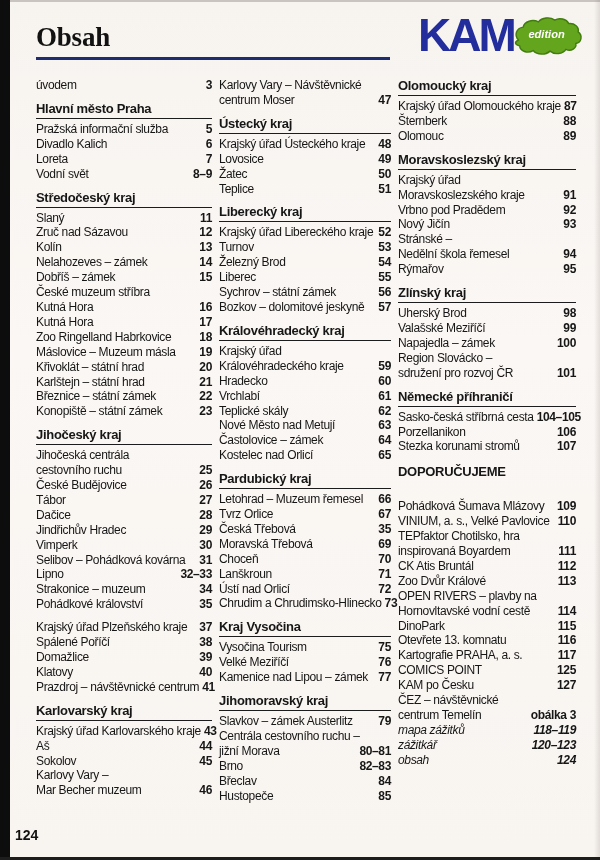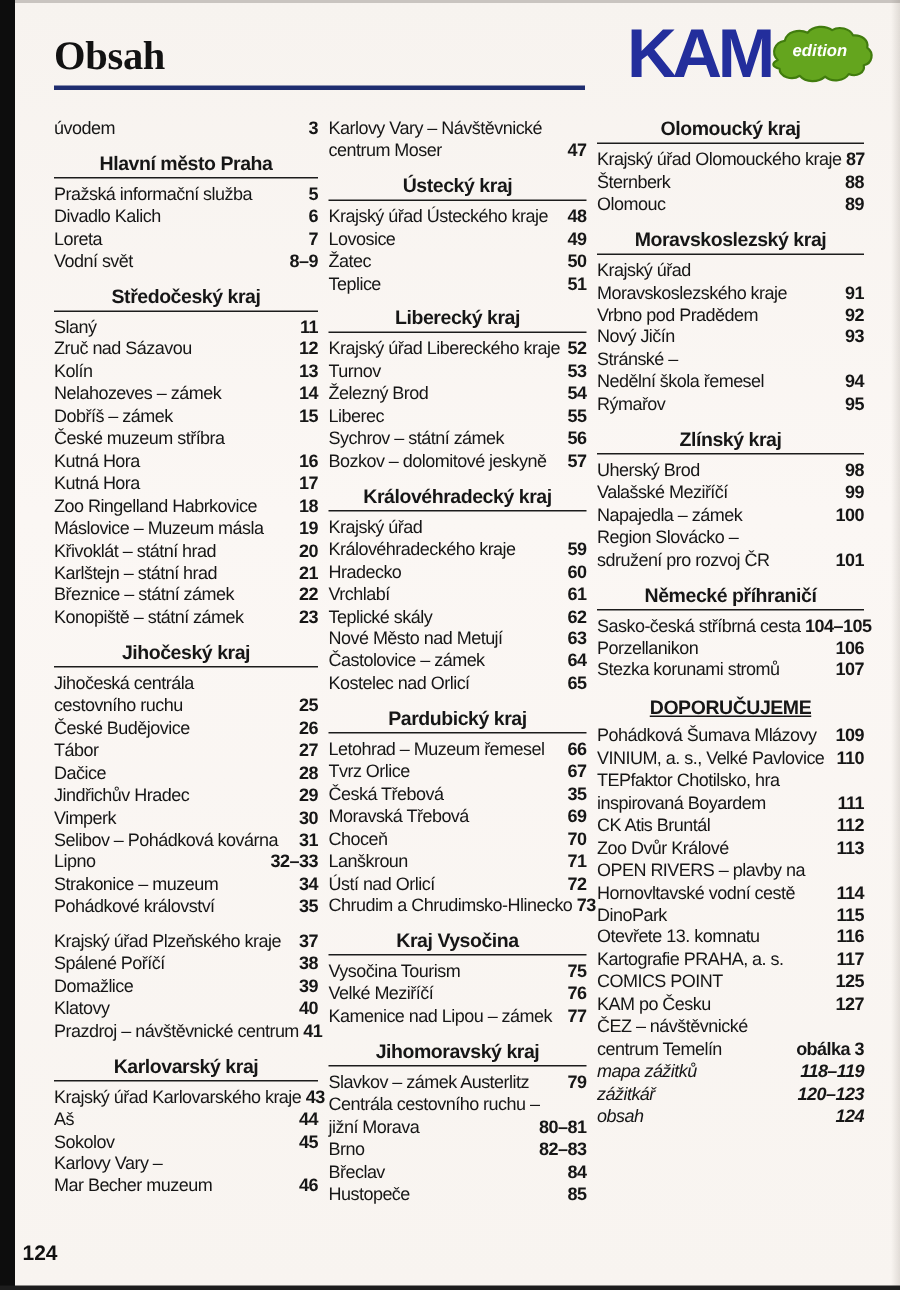--- a/index.html
+++ b/index.html
@@ -32,28 +32,28 @@
     font-weight:bold;font-size:46px;line-height:50px;letter-spacing:-3px;
     color:var(--logo-blue);
   }
   .logo svg{position:absolute;right:-4px;top:-4px;}
 
   .columns{
     position:absolute;left:36px;top:78px;width:540px;
     display:grid;grid-template-columns:176px 172px 178px;column-gap:7px;
   }
   .col{min-width:0;}
-  .section{margin-top:8px;text-align:center;}
+  .section{margin-top:8px;}
   .section:first-child{margin-top:0;}
   .section.gap{margin-top:0;font-style:italic;}
   .sec-h{
     font-size:13px;font-weight:bold;letter-spacing:-0.3px;line-height:15px;
     padding-bottom:2px;border-bottom:1.5px solid #1c1c1c;margin-bottom:3px;
   }
-  .section.no-rule .sec-h{border-bottom:none;margin-bottom:2px;padding-top:2px;text-decoration:underline;}
+  .section.no-rule .sec-h{border-bottom:none;margin-bottom:18px;padding-top:2px;}
   .entry{
     display:flex;justify-content:space-between;align-items:baseline;
     line-height:14.9px;font-size:12px;letter-spacing:-0.35px;
   }
   .entry .lbl{white-space:nowrap;}
   .entry .pg{font-weight:bold;margin-left:3px;white-space:nowrap;}
 
   .page-num{position:absolute;left:15px;bottom:17px;font-size:14px;font-weight:bold;color:#111;}
 </style>
 </head>

